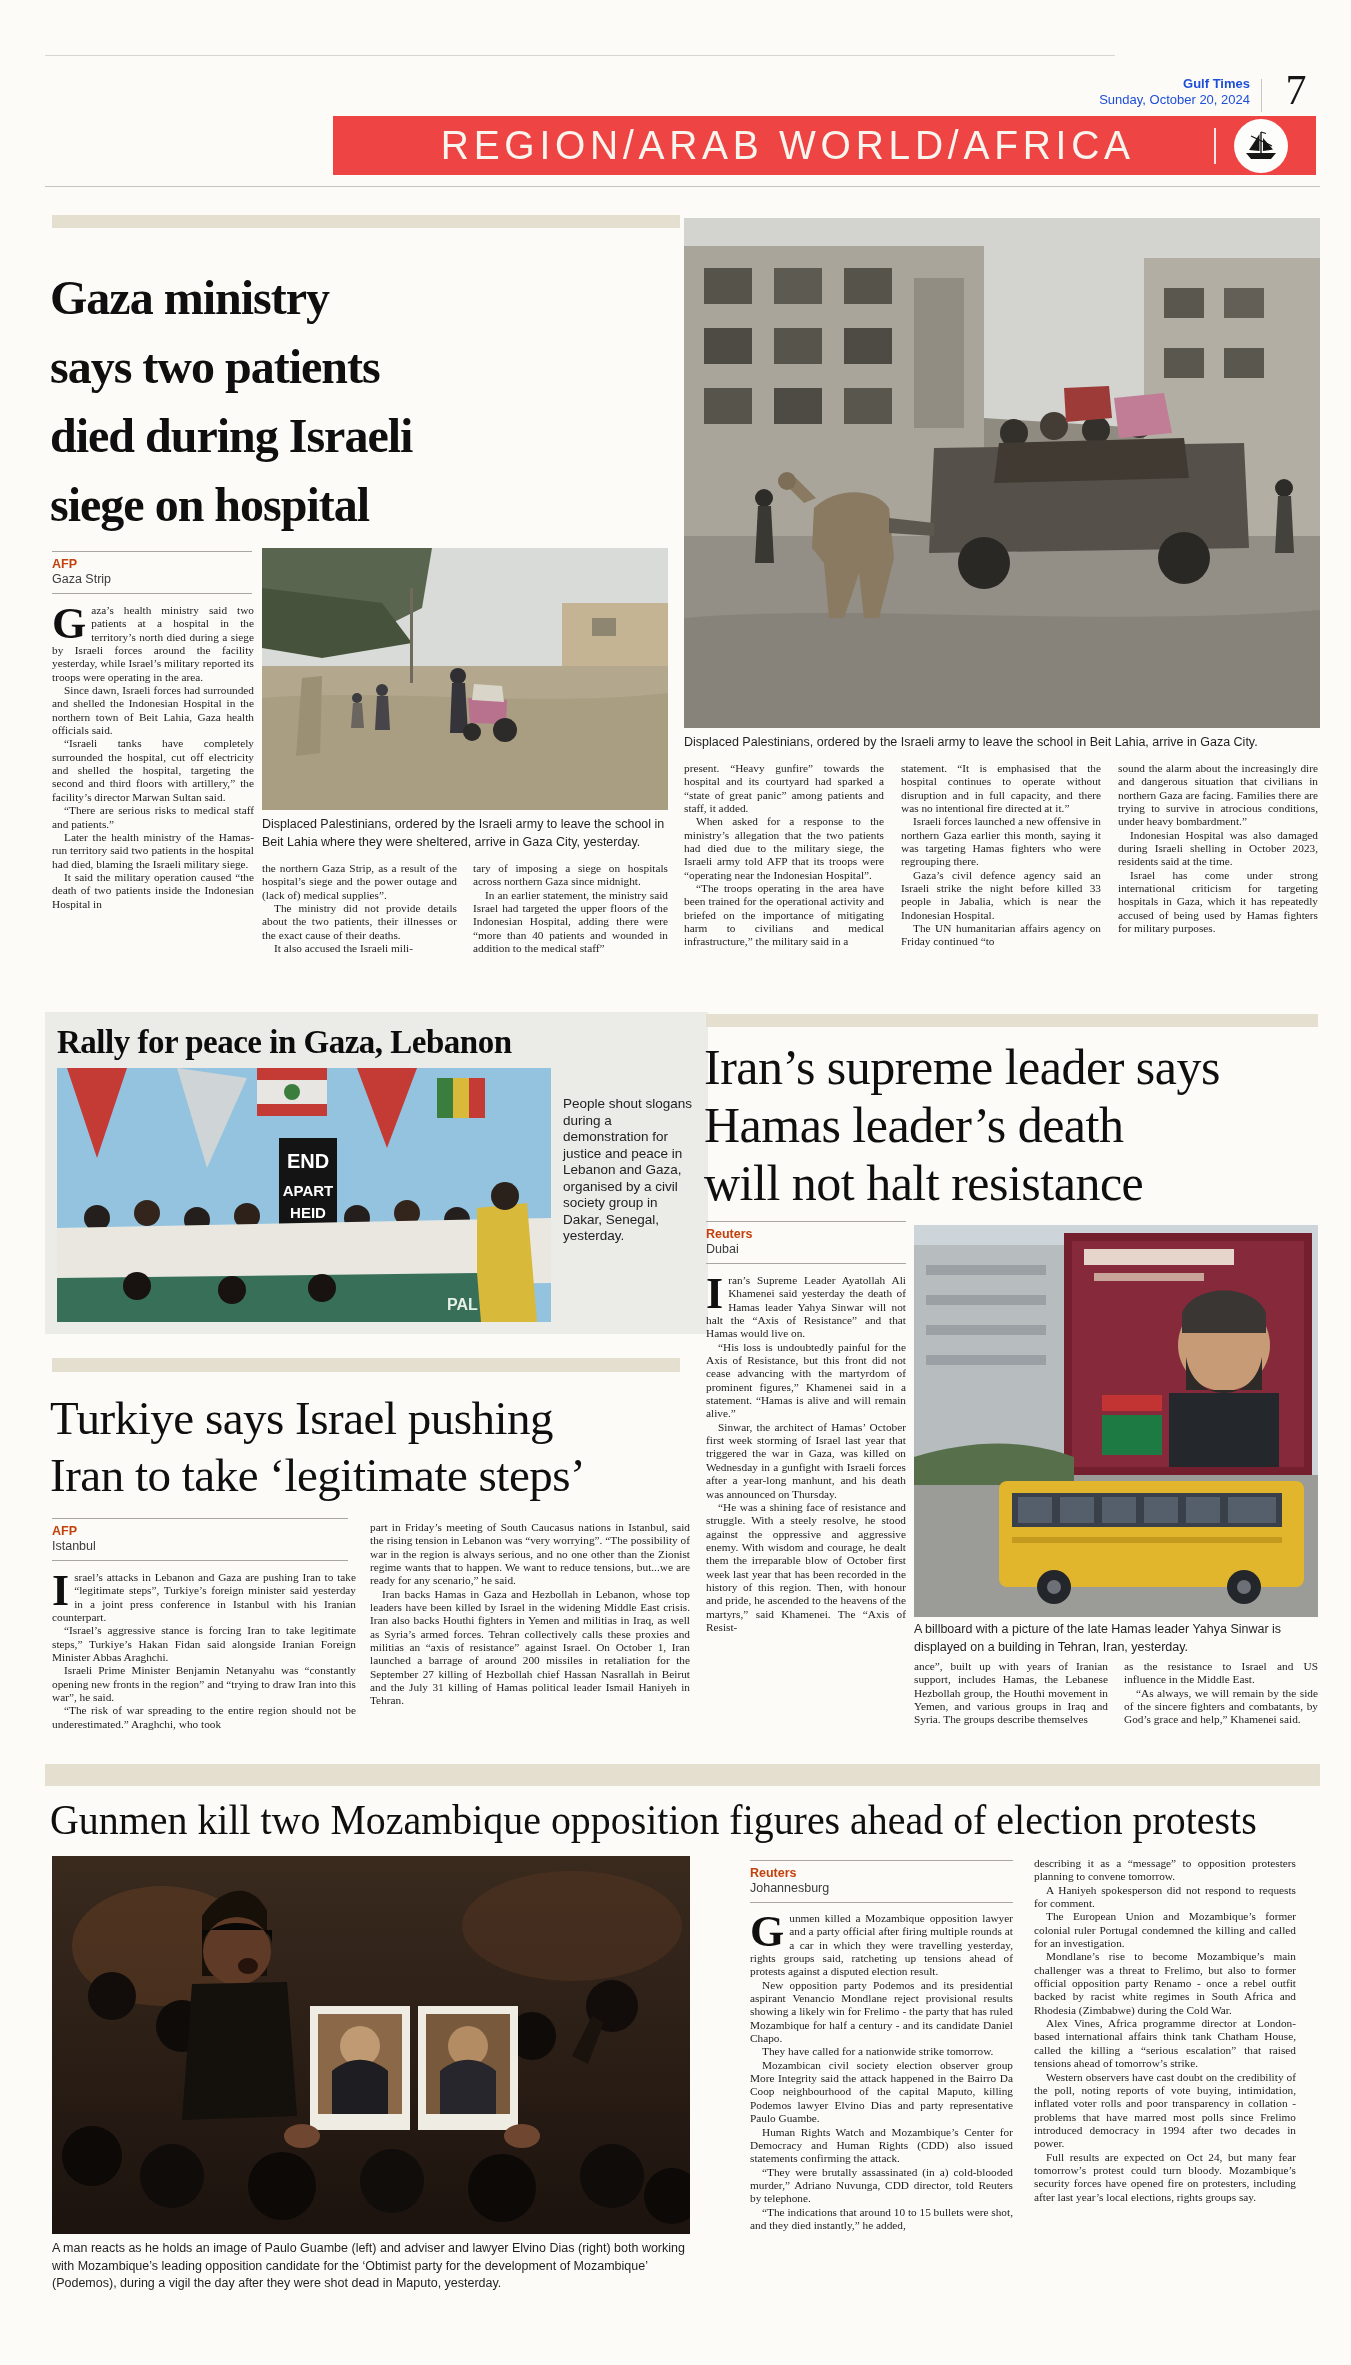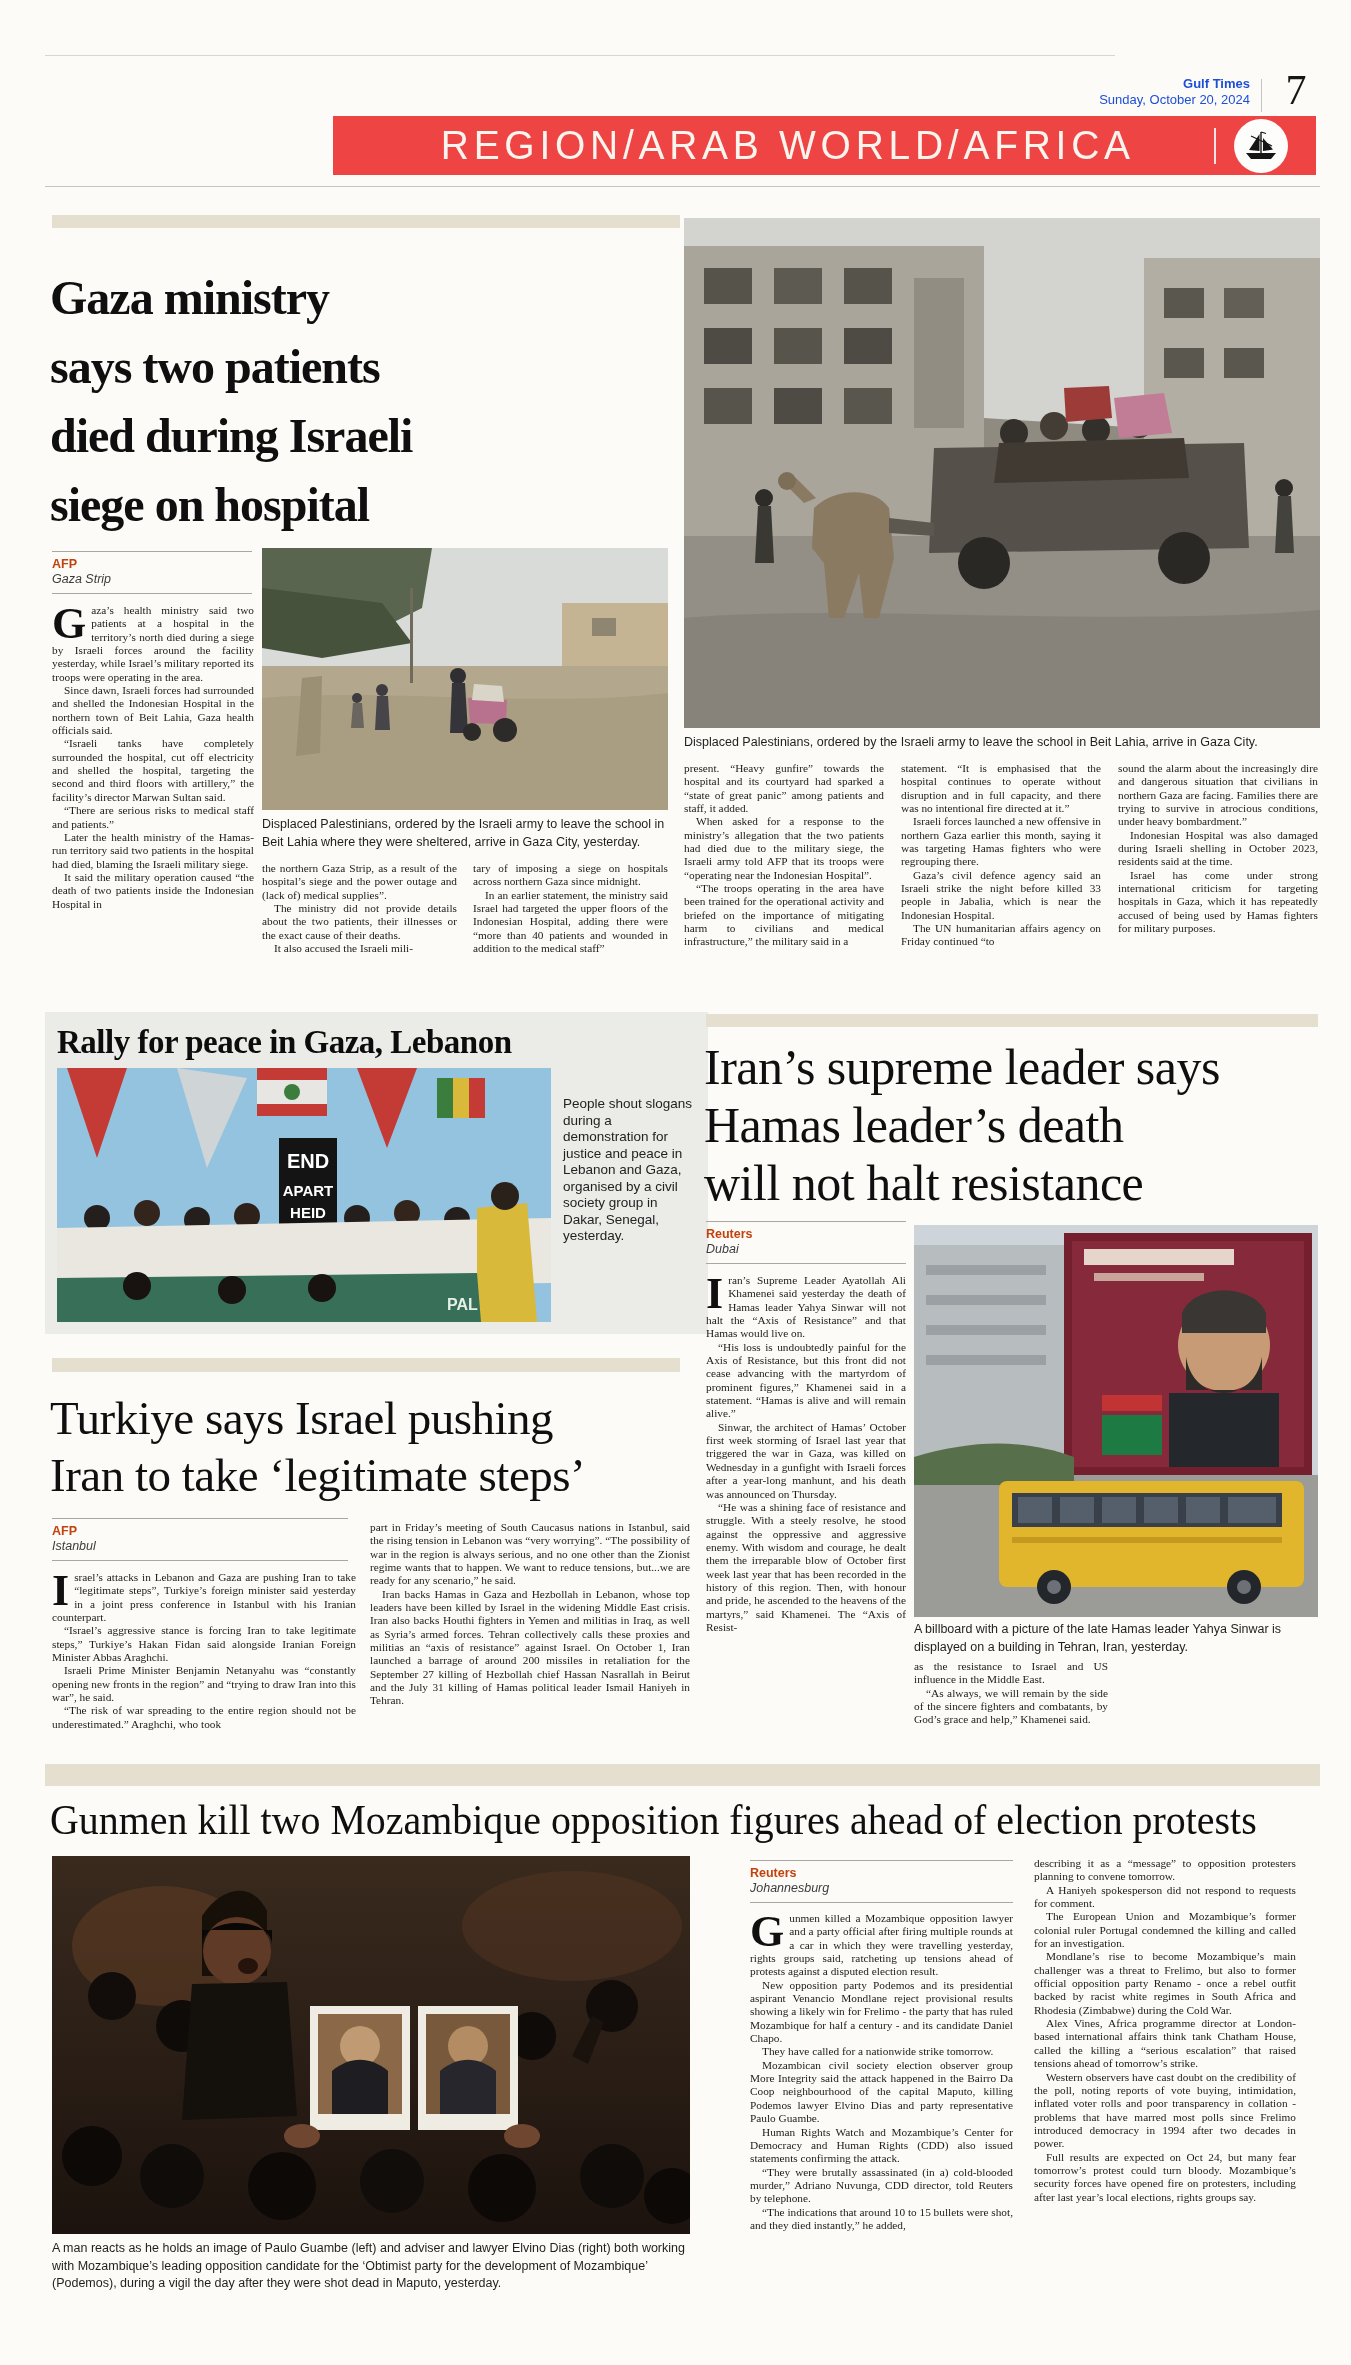--- a/index.html
+++ b/index.html
@@ -23,21 +23,21 @@
   .hl{color:#0f0f0f;}
   .hl-xl{font-size:48px;line-height:69px;font-weight:bold;letter-spacing:-1px;margin-top:29px;}
   .hl-lg{font-size:50px;line-height:58px;font-weight:400;letter-spacing:-.5px;}
   .hl-md{font-size:47px;line-height:57px;font-weight:400;letter-spacing:-.5px;}
   .hl-one{font-size:42px;line-height:46px;font-weight:400;white-space:nowrap;transform:scaleX(.95);transform-origin:0 50%;}
   .rally-title{font-size:33px;font-weight:bold;letter-spacing:-.5px;color:#0c0c0c;}
   
   .byline{font-family:"Liberation Sans","DejaVu Sans",sans-serif;font-size:12.5px;line-height:15px;}
   .byline .r{height:1px;background:#a9a7a0;}
   .byline .src{font-weight:bold;color:#c2410c;margin-top:5px;}
-  .byline .loc{color:#3c3c3c;margin-bottom:6px;font-style:italic;}
+  .byline .loc{color:#3c3c3c;margin-bottom:6px;}
   
   .body{font-size:11.3px;line-height:13.35px;text-align:justify;overflow:hidden;}
   .body p{margin:0;text-indent:12px;}
   .body p:first-child{text-indent:0;}
   .dropcap{float:left;font-family:"Liberation Serif",serif;font-weight:bold;font-size:44px;line-height:36px;
            padding:2px 5px 0 0;color:#101010;}
   .cols{display:flex;}
   .caption{font-family:"Liberation Sans","DejaVu Sans",sans-serif;font-size:12.5px;line-height:17.5px;color:#1f1f1f;overflow:hidden;}
   .rally-panel{background:#ebebe8;}
   .rally-cap{font-family:"Liberation Sans","DejaVu Sans",sans-serif;font-size:13.5px;line-height:16.5px;color:#222;}
@@ -295,20 +295,23 @@
       <circle cx="140" cy="362" r="17" fill="#23262a"></circle>
       <circle cx="330" cy="362" r="17" fill="#23262a"></circle>
       <circle cx="140" cy="362" r="7" fill="#6d7076"></circle>
       <circle cx="330" cy="362" r="7" fill="#6d7076"></circle>
     </svg>
   </div>
   <div class="abs caption" style="left:914px;top:1621px;width:404px;height:37px;">A billboard with a picture of the late Hamas leader Yahya Sinwar is displayed on a building in Tehran, Iran, yesterday.</div>
 
   <div class="abs cols" style="left:914px;top:1660px;width:404px;gap:16px;">
     <div class="body" style="width:194px;height:96px;">
+        <p>ance”, built up with years of Iranian support, includes Hamas, the Lebanese Hezbollah group, the Houthi movement in Yemen, and various groups in Iraq and Syria. The groups describe themselves</p>
+      </div>
+    <div class="body" style="width:194px;height:96px;">
         <p>as the resistance to Israel and US influence in the Middle East.</p>
         <p>“As always, we will remain by the side of the sincere fighters and combatants, by God’s grace and help,” Khamenei said.</p>
       </div>
   </div>
 
   <div class="abs band" style="left:52px;top:1358px;width:628px;height:14px;"></div>
   <div class="abs hl hl-md" style="left:50px;top:1390px;width:640px;">
       <div>Turkiye says Israel pushing</div>
       <div>Iran to take ‘legitimate steps’</div>
     </div>

